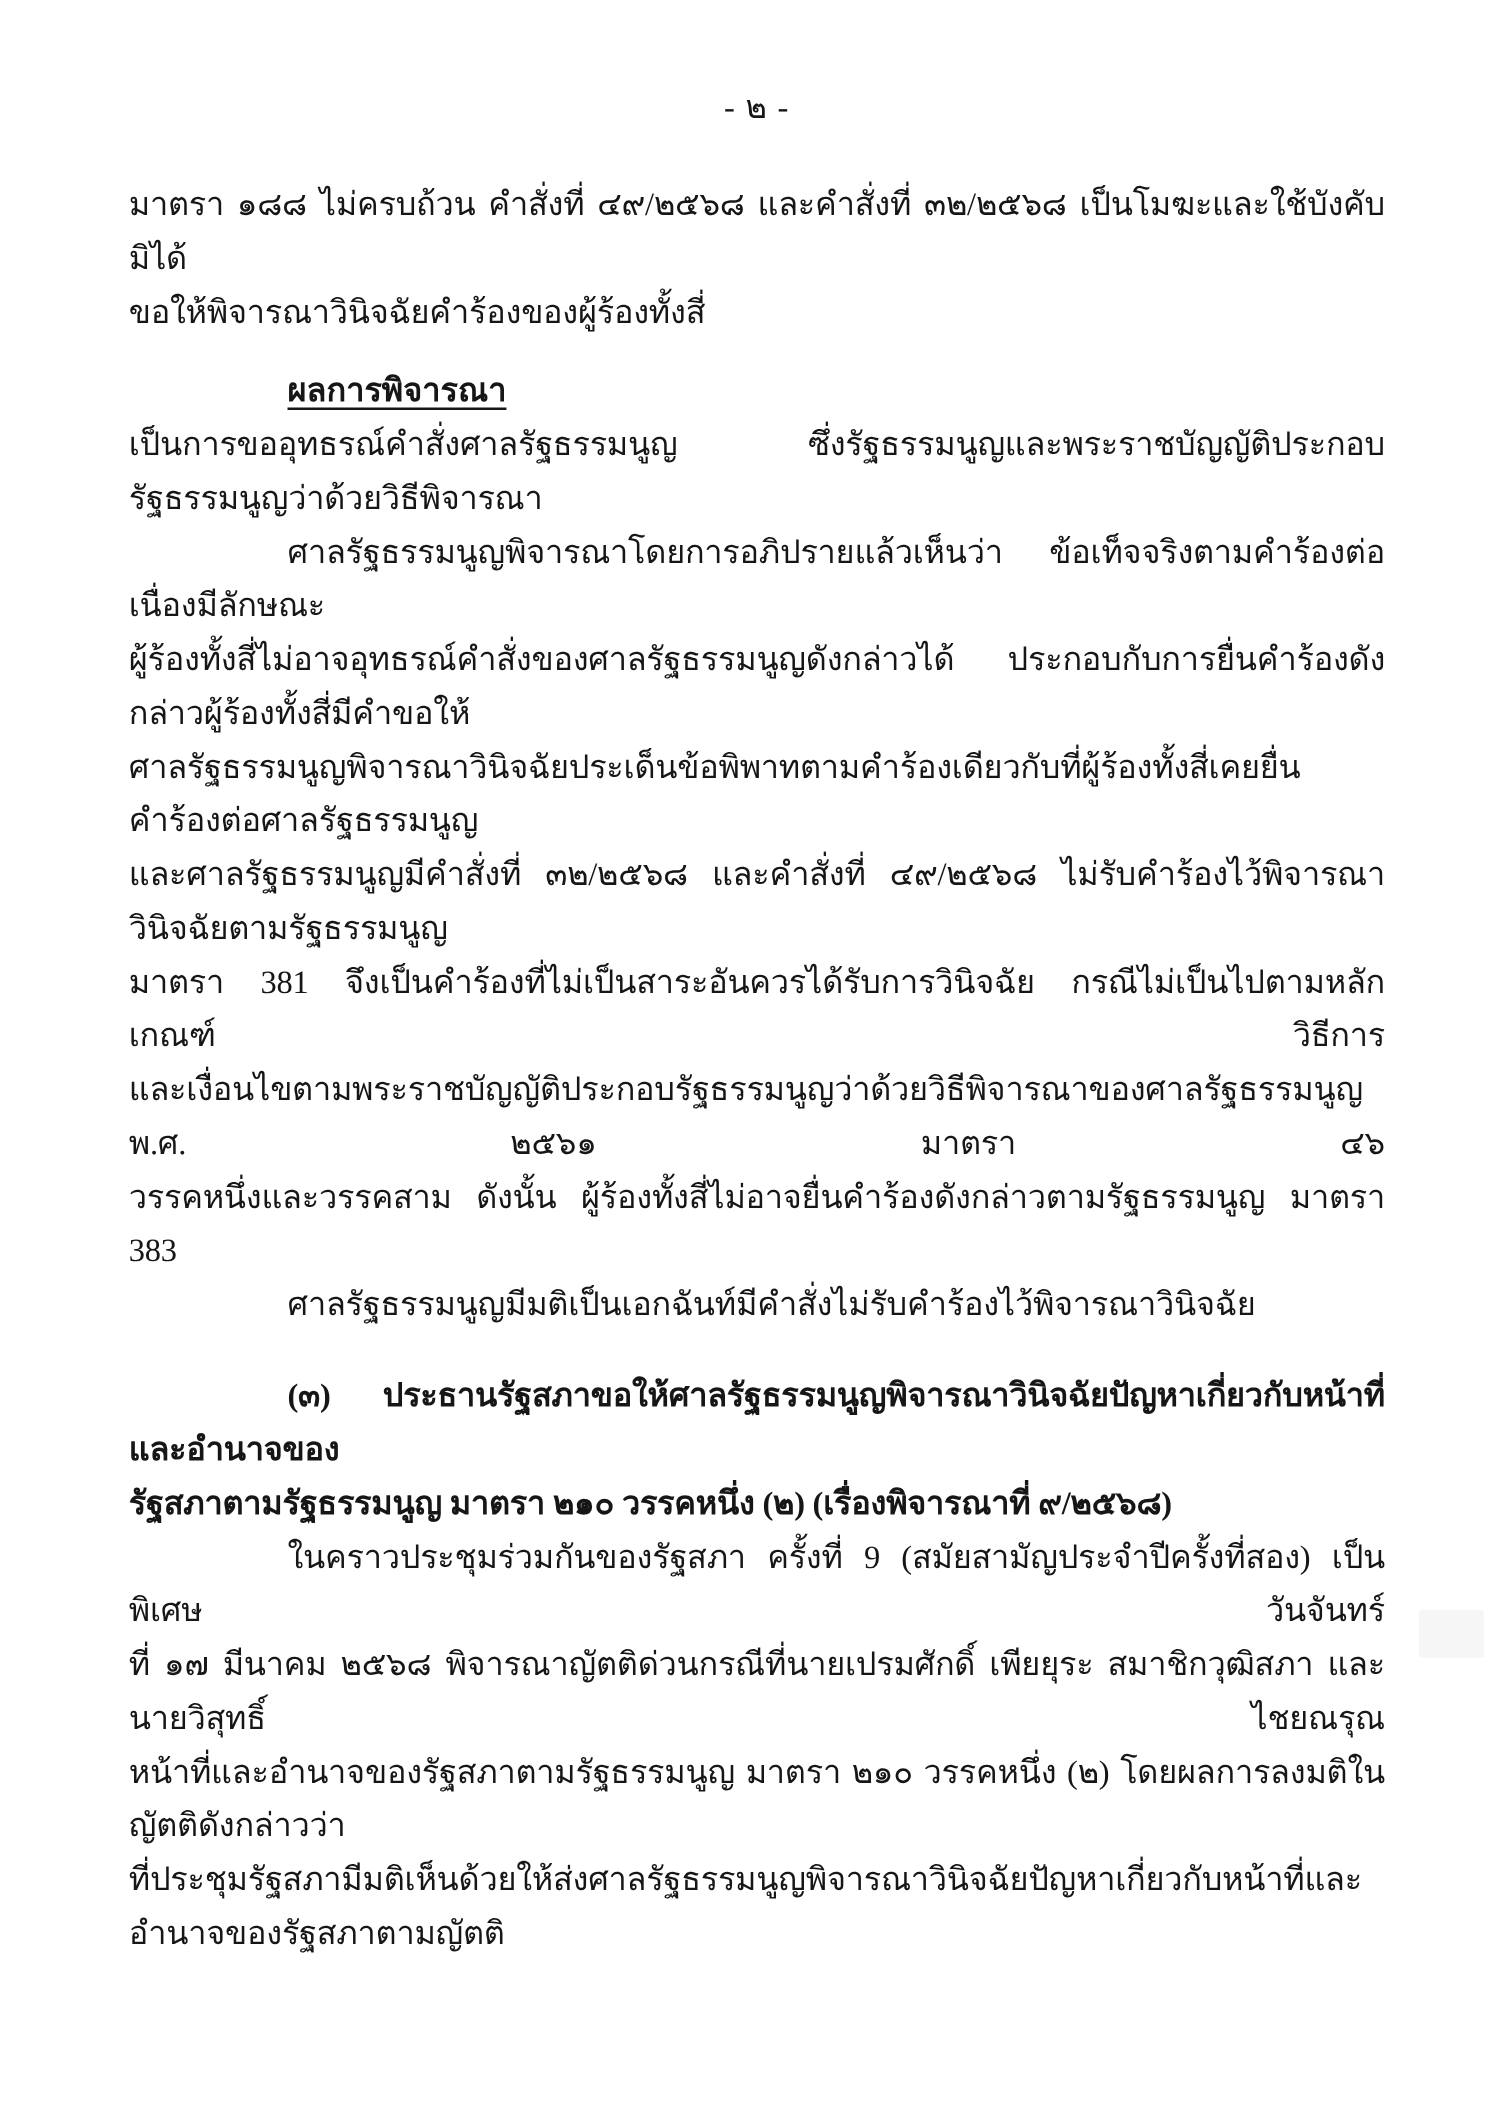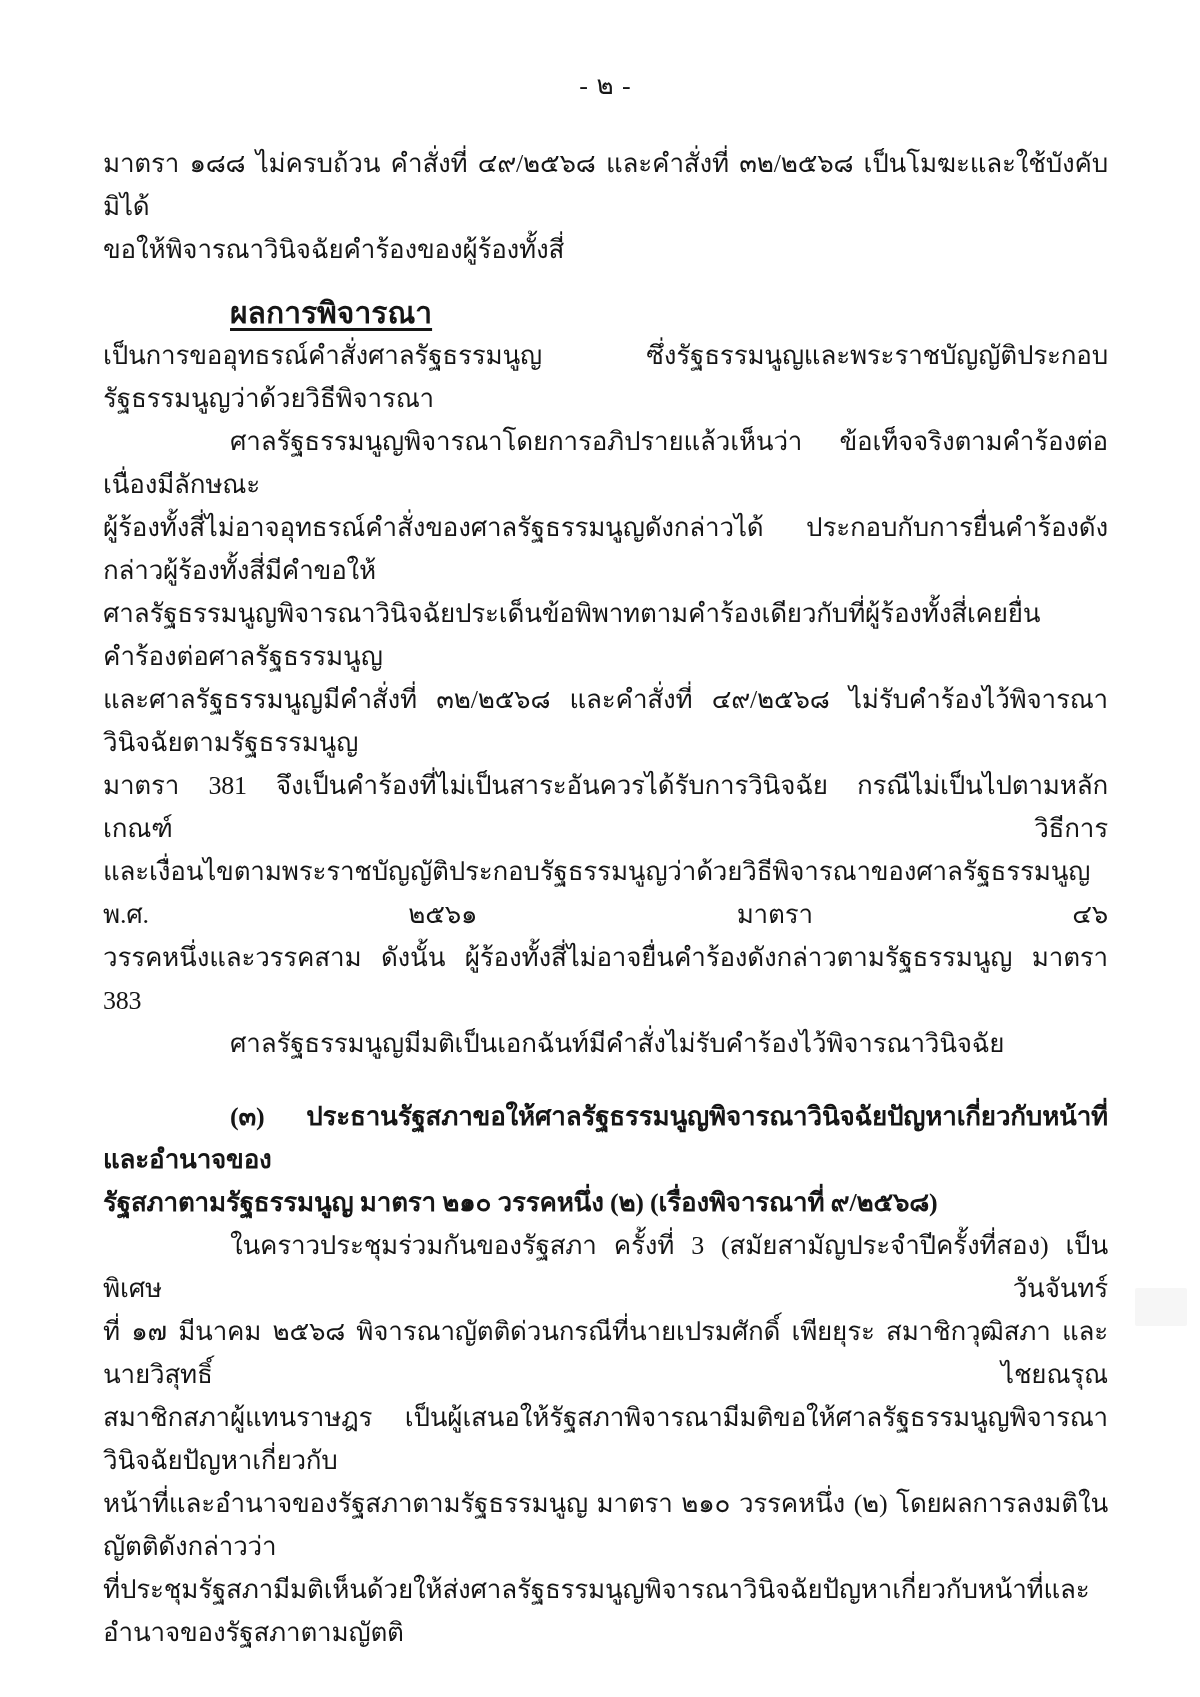--- a/index.html
+++ b/index.html
@@ -37,21 +37,21 @@
     letter-spacing: -0.2px;
     text-align: justify;
     text-align-last: justify;
     white-space: normal;
   }
   .ln.first { text-indent: 127px; }
   .ln.last { text-align-last: left; }
   .bold .ln { font-weight: 700; }
   .heading {
     padding-left: 127px;
-    font-size: 30px;
+    font-size: 26px;
     line-height: 43px;
   }
   .heading .hd {
     font-weight: 700;
     text-decoration: underline;
     text-underline-offset: 5px;
   }
   .mt-intro    { margin-top: 42px; }
   .mt-heading1 { margin-top: 20px; }
   .mt-topic3   { margin-top: 30px; }
@@ -96,23 +96,22 @@
     <div class="block">
       <div class="ln first last">ศาลรัฐธรรมนูญมีมติเป็นเอกฉันท์มีคำสั่งไม่รับคำร้องไว้พิจารณาวินิจฉัย</div>
     </div>
 
     <div class="block bold mt-topic3">
       <div class="ln first">(๓) ประธานรัฐสภาขอให้ศาลรัฐธรรมนูญพิจารณาวินิจฉัยปัญหาเกี่ยวกับหน้าที่และอำนาจของ</div>
       <div class="ln last">รัฐสภาตามรัฐธรรมนูญ มาตรา ๒๑๐ วรรคหนึ่ง (๒) (เรื่องพิจารณาที่ ๙/๒๕๖๘)</div>
     </div>
 
     <div class="block">
-      <div class="ln first">ในคราวประชุมร่วมกันของรัฐสภา ครั้งที่ 3 (สมัยสามัญประจำปีครั้งที่สอง) เป็นพิเศษ วันจันทร์</div>
+      <div class="ln first">ในคราวประชุมร่วมกันของรัฐสภา ครั้งที่ 9 (สมัยสามัญประจำปีครั้งที่สอง) เป็นพิเศษ วันจันทร์</div>
       <div class="ln">ที่ ๑๗ มีนาคม ๒๕๖๘ พิจารณาญัตติด่วนกรณีที่นายเปรมศักดิ์ เพียยุระ สมาชิกวุฒิสภา และนายวิสุทธิ์ ไชยณรุณ</div>
-      <div class="ln">สมาชิกสภาผู้แทนราษฎร เป็นผู้เสนอให้รัฐสภาพิจารณามีมติขอให้ศาลรัฐธรรมนูญพิจารณาวินิจฉัยปัญหาเกี่ยวกับ</div>
       <div class="ln">หน้าที่และอำนาจของรัฐสภาตามรัฐธรรมนูญ มาตรา ๒๑๐ วรรคหนึ่ง (๒) โดยผลการลงมติในญัตติดังกล่าวว่า</div>
       <div class="ln">ที่ประชุมรัฐสภามีมติเห็นด้วยให้ส่งศาลรัฐธรรมนูญพิจารณาวินิจฉัยปัญหาเกี่ยวกับหน้าที่และอำนาจของรัฐสภาตามญัตติ</div>
 
     </div>
 
   </div>
 
   <div class="scan-artifact"></div>
 </div>
 

